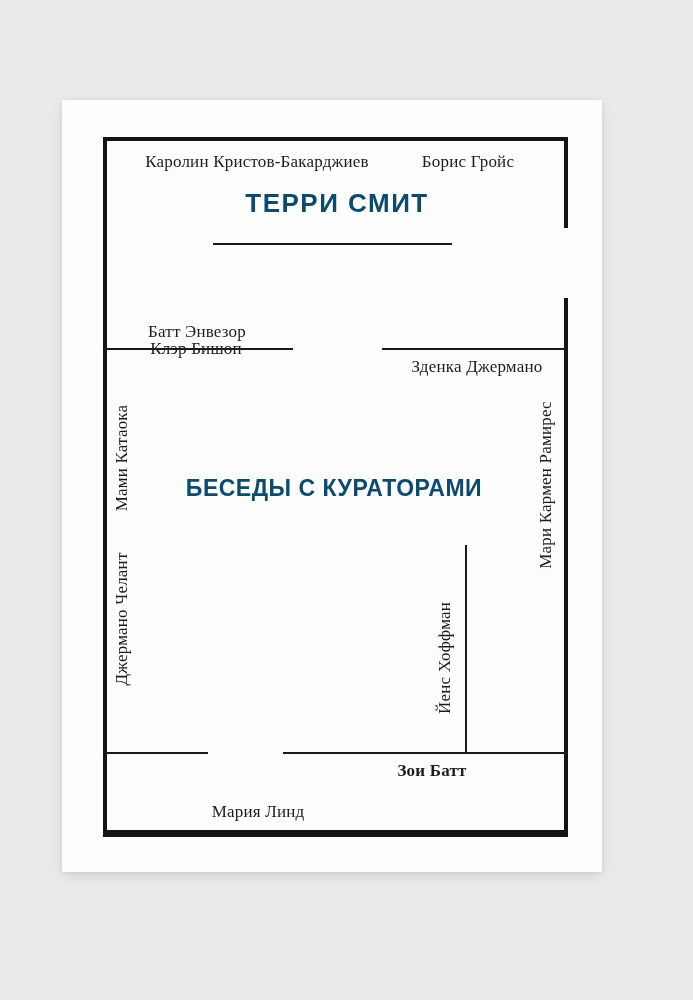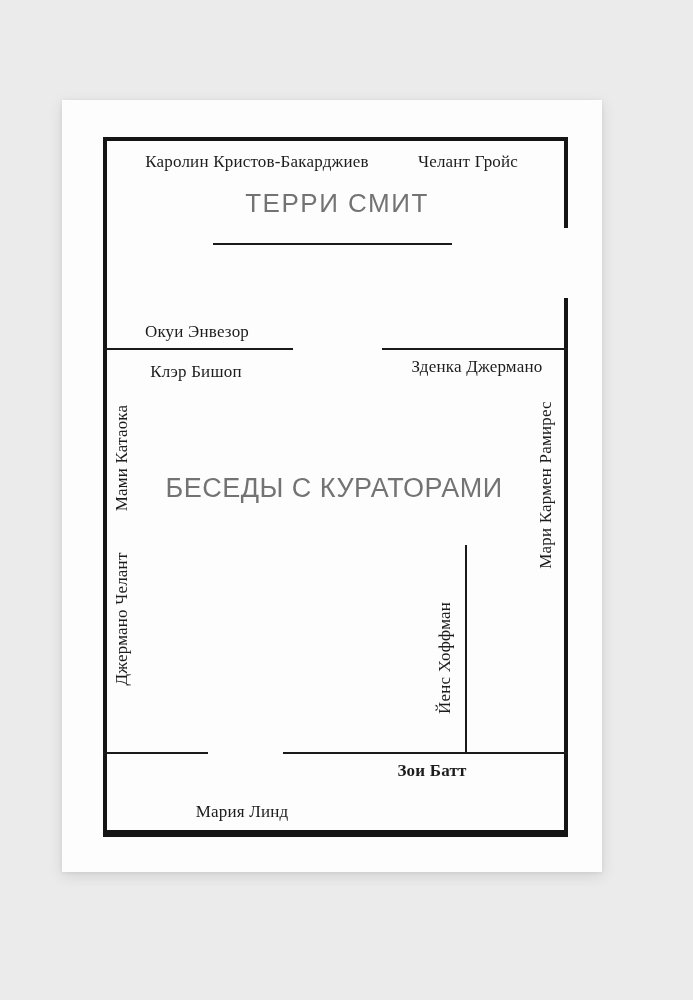--- a/index.html
+++ b/index.html
@@ -48,29 +48,29 @@
     font-family: "Liberation Serif", serif;
     font-size: 17px;
     color: #1c1c1c;
     letter-spacing: 0.2px;
   }
   .ttl {
     position: absolute;
     transform: translate(-50%, -50%);
     white-space: nowrap;
     font-family: "Liberation Sans", sans-serif;
-    font-weight: normal;
-    color: #737373;
+    font-weight: bold;
+    color: #0c4a6e;
   }
   .author {
     font-size: 26px;
     letter-spacing: 1.5px;
   }
   .booktitle {
-    font-size: 27px;
+    font-size: 23px;
     letter-spacing: 0.5px;
   }
 </style>
 </head>
 <body>
 
 <div class="stage">
   <div class="card">
 
     <div class="ln" style="left:41px; top:37px; width:465px; height:4px;"></div>
@@ -83,26 +83,26 @@
     <div class="ln thin" style="left:41px; top:248px; width:190px; height:2px;"></div>
     <div class="ln thin" style="left:320px; top:248px; width:186px; height:2px;"></div>
     <div class="ln thin" style="left:403px; top:445px; width:2px; height:209px;"></div>
     <div class="ln thin" style="left:41px; top:652px; width:105px; height:2px;"></div>
     <div class="ln thin" style="left:221px; top:652px; width:285px; height:2px;"></div>
 
     <div class="ttl author" style="left:275px; top:103px;">ТЕРРИ СМИТ</div>
     <div class="ttl booktitle" style="left:272px; top:388px;">БЕСЕДЫ С КУРАТОРАМИ</div>
 
     <div class="txt" style="left:180px; top:62px;margin-left:15px;">Каролин Кристов-Бакарджиев</div>
-    <div class="txt" style="left:406px; top:62px;">Челант Гройс</div>
-    <div class="txt" style="left:135px; top:232px;">Окуи Энвезор</div>
-    <div class="txt" style="left:134px; top:272px;">Клэр Бишоп</div>
+    <div class="txt" style="left:406px; top:62px;">Борис Гройс</div>
+    <div class="txt" style="left:135px; top:232px;">Батт Энвезор</div>
+    <div class="txt" style="left:134px; top:249px;">Клэр Бишоп</div>
     <div class="txt" style="left:415px; top:267px;">Зденка Джермано</div>
     <div class="txt" style="left:370px; top:671px;font-weight:bold;">Зои Батт</div>
-    <div class="txt" style="left:180px; top:712px;">Мария Линд</div>
+    <div class="txt" style="left:196px; top:712px;">Мария Линд</div>
 
     <div class="vtxt" style="left:60px; top:358px;">Мами Катаока</div>
     <div class="vtxt" style="left:60px; top:519px;">Джермано Челант</div>
     <div class="vtxt" style="left:484px; top:385px;">Мари Кармен Рамирес</div>
     <div class="vtxt" style="left:383px; top:558px;">Йенс Хоффман</div>
 
   </div>
 </div>
 
 </body></html>

